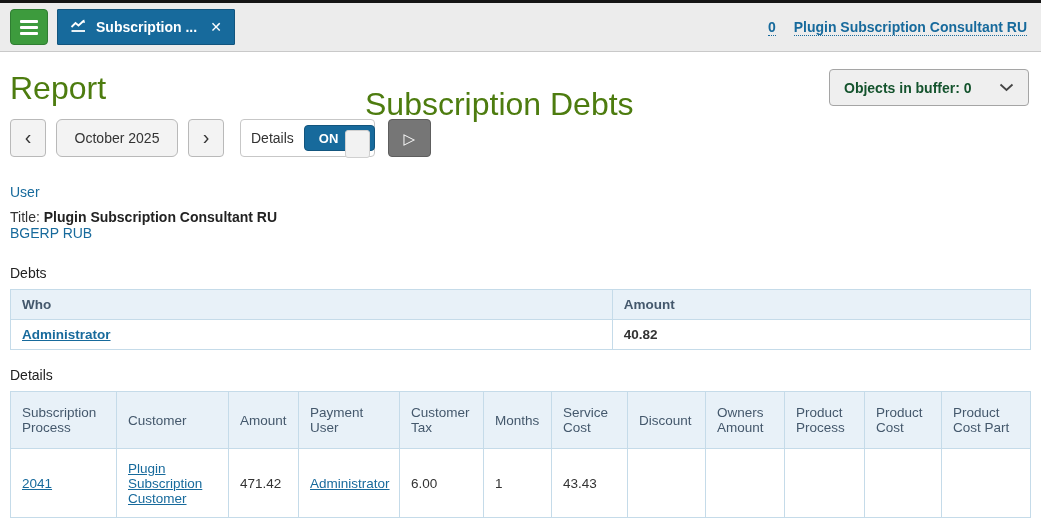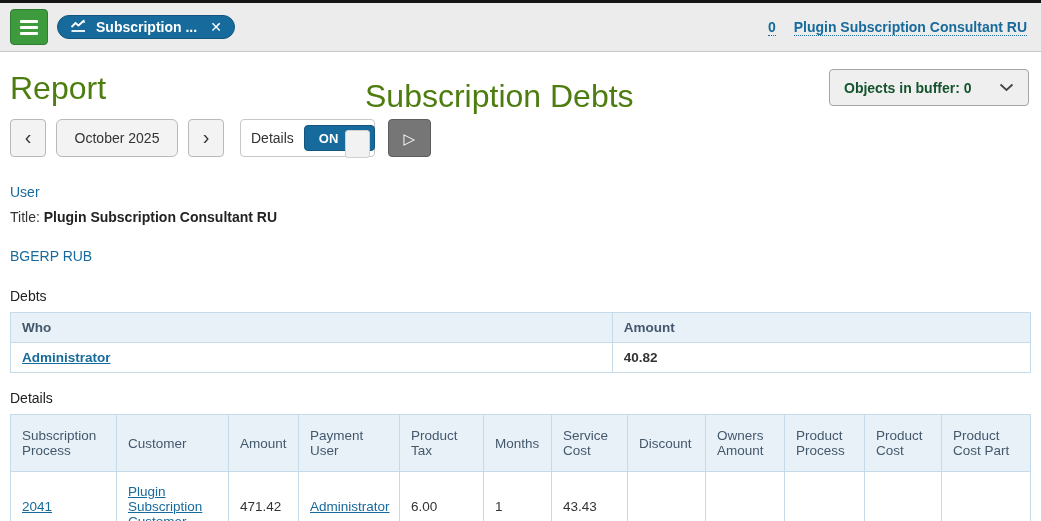--- a/index.html
+++ b/index.html
@@ -16,37 +16,37 @@
     display:flex; align-items:center; padding:0 10px;
   }
   .menu-btn {
     width:38px; height:36px; background:#3d9b3d; border:1px solid #2f7d32;
     border-radius:4px; display:flex; align-items:center; justify-content:center;
     cursor:pointer; padding:0;
   }
   .hamburger { display:flex; flex-direction:column; gap:3px; }
   .hamburger i { display:block; width:18px; height:3px; background:#fff; border-radius:1px; }
   .tab {
-    margin-left:9px; height:24px; background:#176a9c; border:1px solid #12557e;
-    border-radius:12px; color:#fff; display:flex; align-items:center;
+    margin-left:9px; height:36px; background:#176a9c; border:1px solid #12557e;
+    border-radius:1px; color:#fff; display:flex; align-items:center;
     padding:0 12px; gap:9px; cursor:pointer;
   }
   .tab-label { font-weight:bold; font-size:14px; }
   .tab-close { font-size:14px; margin-left:4px; cursor:pointer; }
   .topbar-right { margin-left:auto; display:flex; align-items:center; gap:18px; padding-right:4px; }
   .top-link {
     color:#176a9c; font-weight:bold; font-size:14px; text-decoration:none;
     border-bottom:1px dotted #176a9c; cursor:pointer;
   }
   .content { padding:0 10px; position:relative; }
   .header-row { position:relative; height:42px; margin-top:16px; }
   .page-title, .report-title {
     margin:0; font-size:32px; font-weight:400; color:#4d7c0f; line-height:40px;
   }
-  .report-title { position:absolute; left:355px; top:8px; }
+  .report-title { position:absolute; left:355px; top:16px; }
   .buffer-btn {
     position:absolute; right:2px; top:1px; height:37px; min-width:200px;
     background:#efefef; border:1px solid #a5a5a5; border-radius:4px;
     display:flex; align-items:center; justify-content:space-between;
     padding:0 14px; gap:26px; cursor:pointer;
     font-family:inherit;
   }
   .buffer-btn span { font-weight:bold; font-size:14px; color:#14532d; }
   .controls-row { display:flex; align-items:center; margin-top:9px; height:38px; }
   .nav-btn {
@@ -76,21 +76,21 @@
     margin-left:13px; width:43px; height:38px; background:#767676;
     border:1px solid #5e5e5e; border-radius:4px; cursor:pointer;
     display:flex; align-items:center; justify-content:center;
   }
   .run-btn span { color:#fff; font-size:15px; line-height:1; }
   .blue-heading { margin:0; font-size:14px; font-weight:normal; color:#176a9c; }
   .dark-heading { margin:0; font-size:14px; font-weight:normal; color:#222; }
   .user-heading { margin-top:27px; }
   .title-line { margin:9px 0 0 0; color:#333; }
   .title-line b { color:#222; }
-  .currency-heading { margin-top:23px; }
+  .currency-heading { }
   .debts-heading { margin-top:24px; }
   .details-heading { margin-top:17px; }
   table.data-table {
     width:100%; border-collapse:collapse; margin-top:8px; table-layout:fixed;
     font-size:13.5px;
   }
   table.data-table th {
     background:#e8f1f8; color:#44586c; font-weight:400; text-align:left;
     border:1px solid #c5dbe9; padding:7px 11px; vertical-align:middle;
   }
@@ -204,21 +204,21 @@
         <col style="width:80px">
         <col style="width:77px">
         <col>
     </colgroup>
     <thead>
       <tr>
         <th>Subscription Process</th>
         <th>Customer</th>
         <th>Amount</th>
         <th>Payment User</th>
-        <th>Product Tax</th>
+        <th>Customer Tax</th>
         <th>Months</th>
         <th>Service Cost</th>
         <th>Discount</th>
         <th>Owners Amount</th>
         <th>Product Process</th>
         <th>Product Cost</th>
         <th>Product Cost Part</th>
       </tr>
     </thead>
     <tbody>

